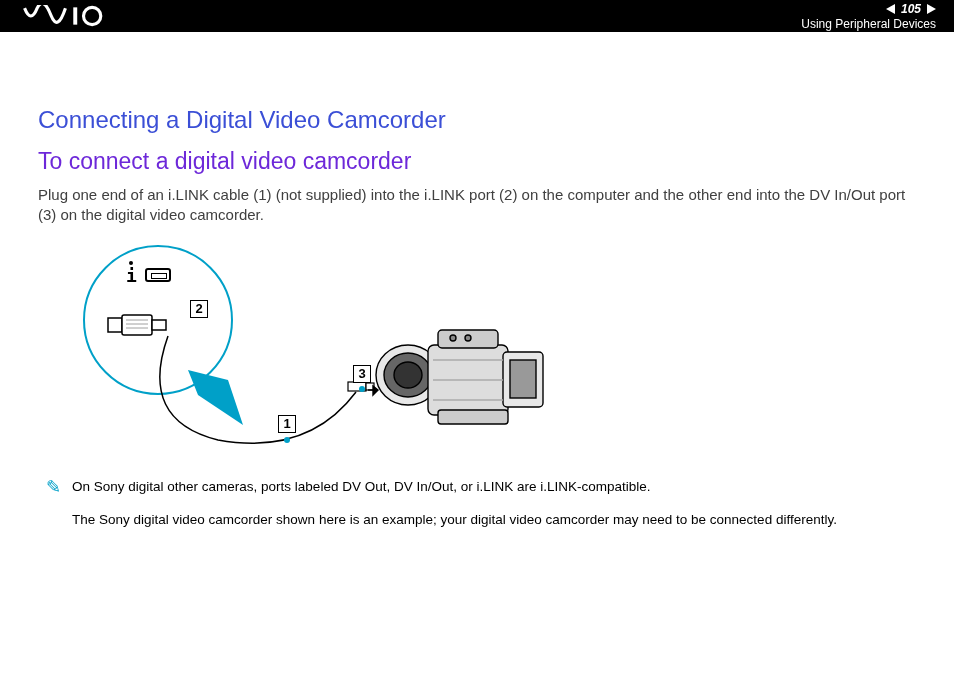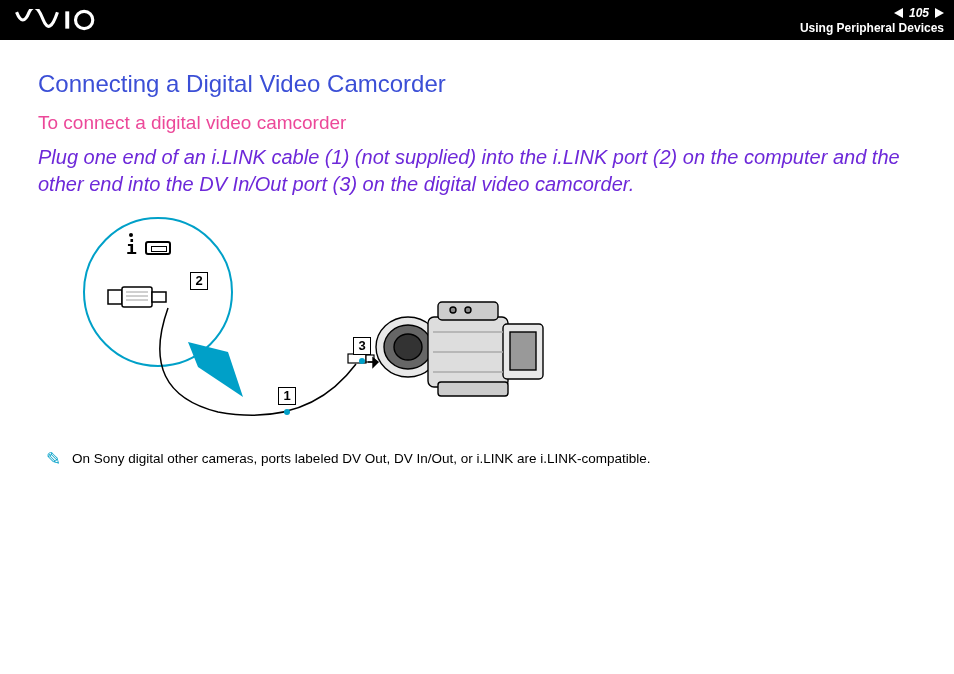--- a/index.html
+++ b/index.html
@@ -6,25 +6,25 @@
   body {
     width: 954px;
     height: 674px;
     font-family: Arial, Helvetica, sans-serif;
     background: #ffffff;
     position: relative;
     overflow: hidden;
   }
   .header {
     background: #000000;
-    height: 40px;
+    height: 32px;
     display: flex;
     align-items: center;
     justify-content: space-between;
-    padding: 0 10px;
+    padding: 0 18px;
   }
   .logo {
     color: #ffffff;
     font-size: 26px;
     font-weight: normal;
     letter-spacing: 2px;
     font-style: italic;
     display: flex;
     align-items: center;
   }
@@ -47,44 +47,44 @@
   .nav-arrow {
     width: 0; height: 0;
     border-top: 5px solid transparent;
     border-bottom: 5px solid transparent;
   }
   .nav-prev { border-right: 9px solid #ffffff; }
   .nav-next { border-left: 9px solid #ffffff; }
   .section-label {
     color: #ffffff;
     font-size: 12px;
-    font-weight: bold;
+    font-weight: normal;
     text-align: center;
   }
   .content {
     padding: 30px 38px 20px 38px;
+    margin-top: 44px;
   }
   .title {
     color: #3b4fd6;
     font-size: 24px;
     font-weight: normal;
     margin-bottom: 14px;
   }
   .subtitle {
-    color: #ec4899;
-    font-size: 19px;
+    color: #6d28d9;
+    font-size: 23px;
     font-weight: normal;
     margin-bottom: 10px;
   }
   .body-text {
-    color: #6d28d9;
-    font-size: 20px;
+    color: #404040;
+    font-size: 15px;
     line-height: 1.35;
     margin-bottom: 14px;
-    font-style: italic;
   }
   .diagram {
     margin: 10px 0 18px 30px;
     width: 520px;
     height: 220px;
     position: relative;
   }
   .circle {
     position: absolute;
     left: 15px; top: 5px;
@@ -245,14 +245,15 @@
     <div class="num-box n3">3</div>
     <div class="dot d1"></div>
     <div class="dot d3"></div>
   </div>
 
   <div class="notes">
     <div class="note-line">
       <span class="note-icon">✎</span>
       <span>On Sony digital other cameras, ports labeled </span><b>DV Out</b><span>, </span><b>DV In/Out</b><span>, or </span><b>i.LINK</b><span> are i.LINK-compatible.</span>
     </div>
+    <div class="note-line">The Sony digital video camcorder shown here is an example; your digital video camcorder may need to be connected differently.</div>
   </div>
 </div>
 
 </body></html>

